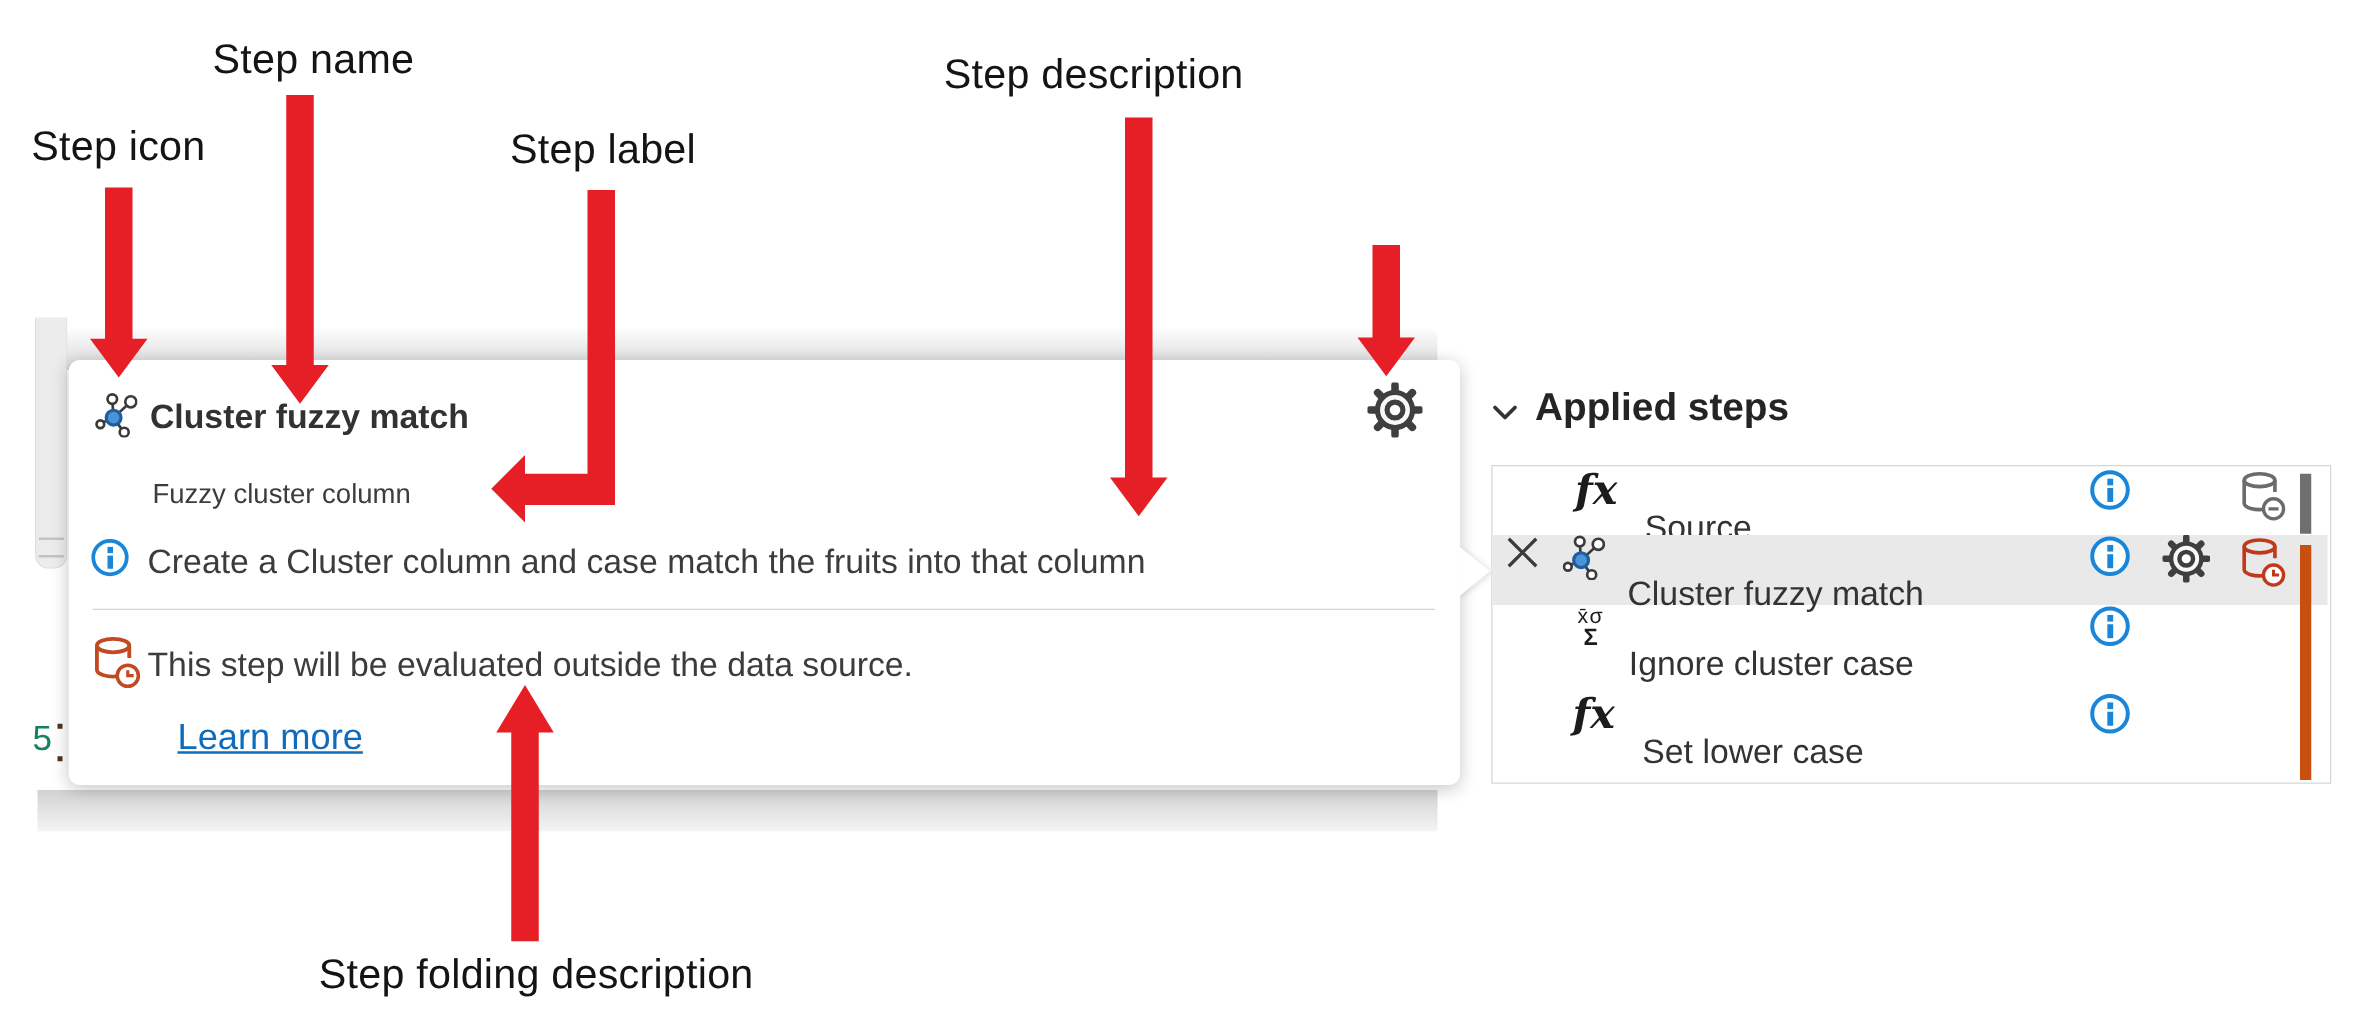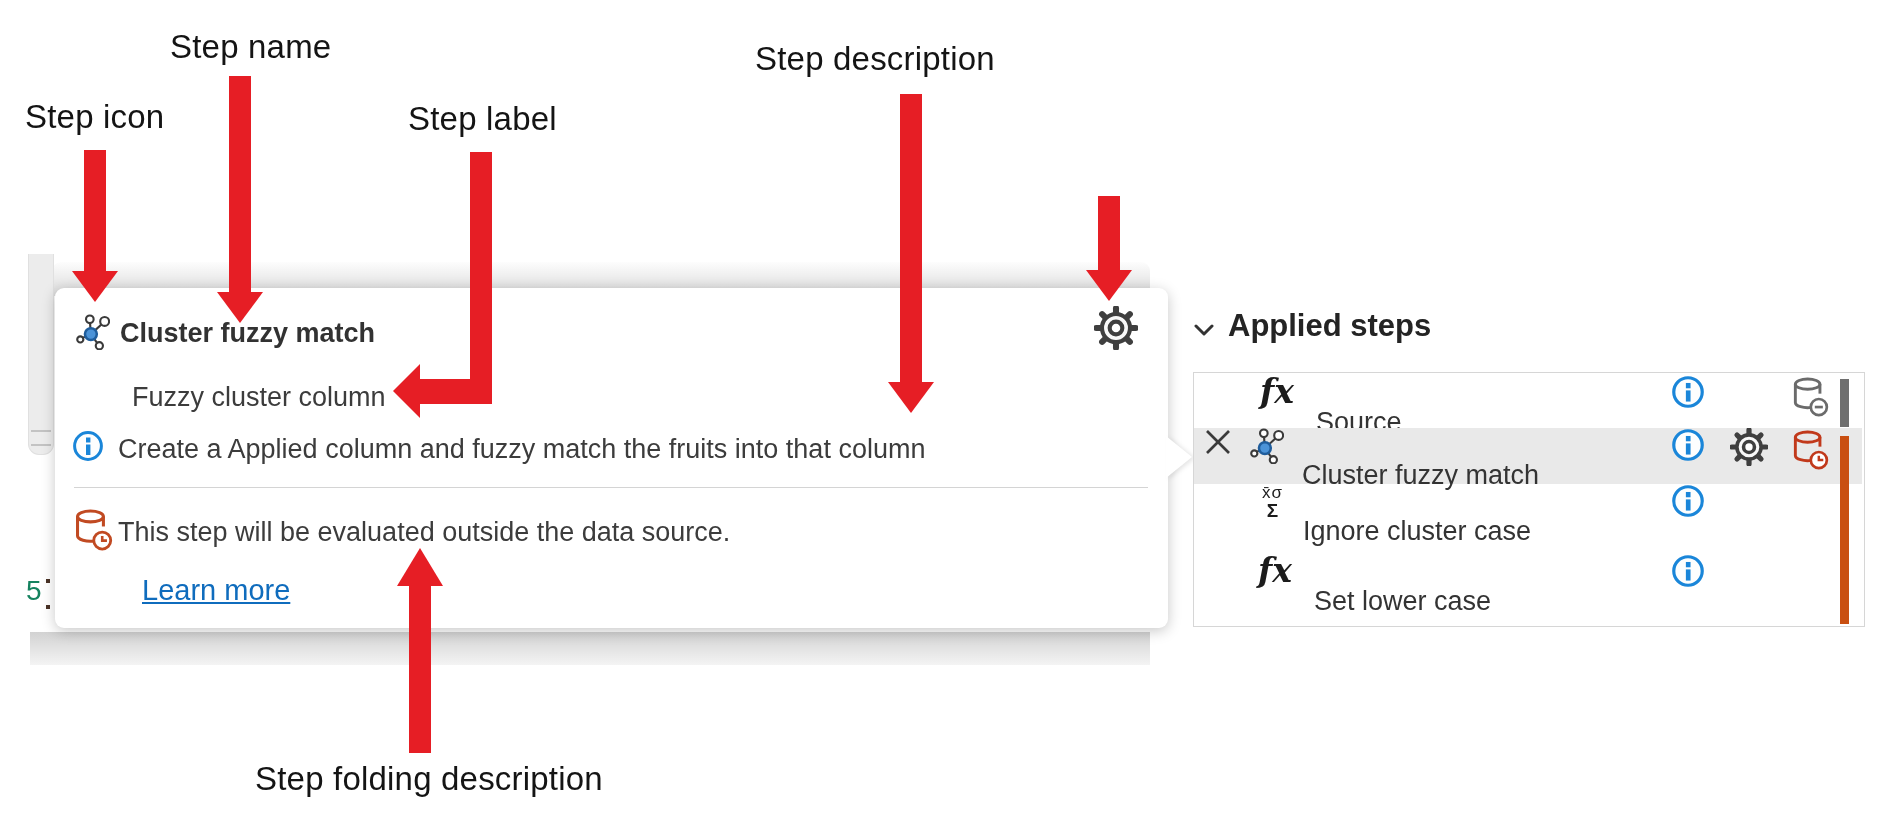--- a/index.html
+++ b/index.html
@@ -31,21 +31,21 @@
   .linenum{left:26px;top:575px;font-size:28px;color:#15825f;}
   .dot{position:absolute;width:4px;height:4px;background:#4a3226;}
 
   
   .card{left:55px;top:288px;width:1113px;height:340px;background:#fff;border-radius:9px;
         box-shadow:0 3px 14px rgba(0,0,0,0.22);}
   .card-tail{left:1166px;top:436px;width:0;height:0;border-top:21px solid transparent;
              border-bottom:21px solid transparent;border-left:26px solid #fff;
              filter:drop-shadow(3px 1px 2px rgba(0,0,0,0.10));}
   .card-title{left:120px;top:318px;font-size:27px;font-weight:700;color:#323232;}
-  .card-label{left:132px;top:382px;font-size:27px;color:#3c3c3c;}
+  .card-label{left:122px;top:382px;font-size:22px;color:#3c3c3c;}
   .card-desc{left:118px;top:434px;font-size:27px;color:#3c3c3c;white-space:nowrap;}
   .card-divider{left:74px;top:487px;width:1074px;height:1px;background:#d4d4d4;}
   .card-fold{left:118px;top:517px;font-size:27px;color:#3c3c3c;}
   .learn{left:142px;top:574px;font-size:29px;color:#0f6cbd;text-decoration:underline;cursor:pointer;}
   .gear-big{left:1094px;top:306px;}
   .inforow-icon{left:72px;top:430px;}
   .fold-icon{left:74px;top:508px;}
   .cluster-big{left:76px;top:314px;}
 
   
@@ -143,21 +143,21 @@
   <div class="abs card-title">Cluster fuzzy match</div>
   <svg class="abs gear-big" width="44" height="44" viewBox="0 0 32 32">
       <use href="#svg-gear"></use>
     </svg>
 
   <div class="abs card-label">Fuzzy cluster column</div>
 
   <svg class="abs inforow-icon" width="32" height="32" viewBox="0 0 32 32">
       <use href="#svg-info"></use>
     </svg>
-  <div class="abs card-desc">Create a Applied column and fuzzy match the fruits into that column</div>
+  <div class="abs card-desc">Create a Cluster column and case match the fruits into that column</div>
 
   <div class="abs card-divider"></div>
 
   <svg class="abs fold-icon" width="40" height="44" viewBox="0 0 34 36">
     <g stroke="#c14a22">
         <use href="#svg-db"></use>
       </g>
     <g stroke="#c14a22" transform="translate(24,27)">
         <use href="#svg-clockbadge"></use>
       </g>

